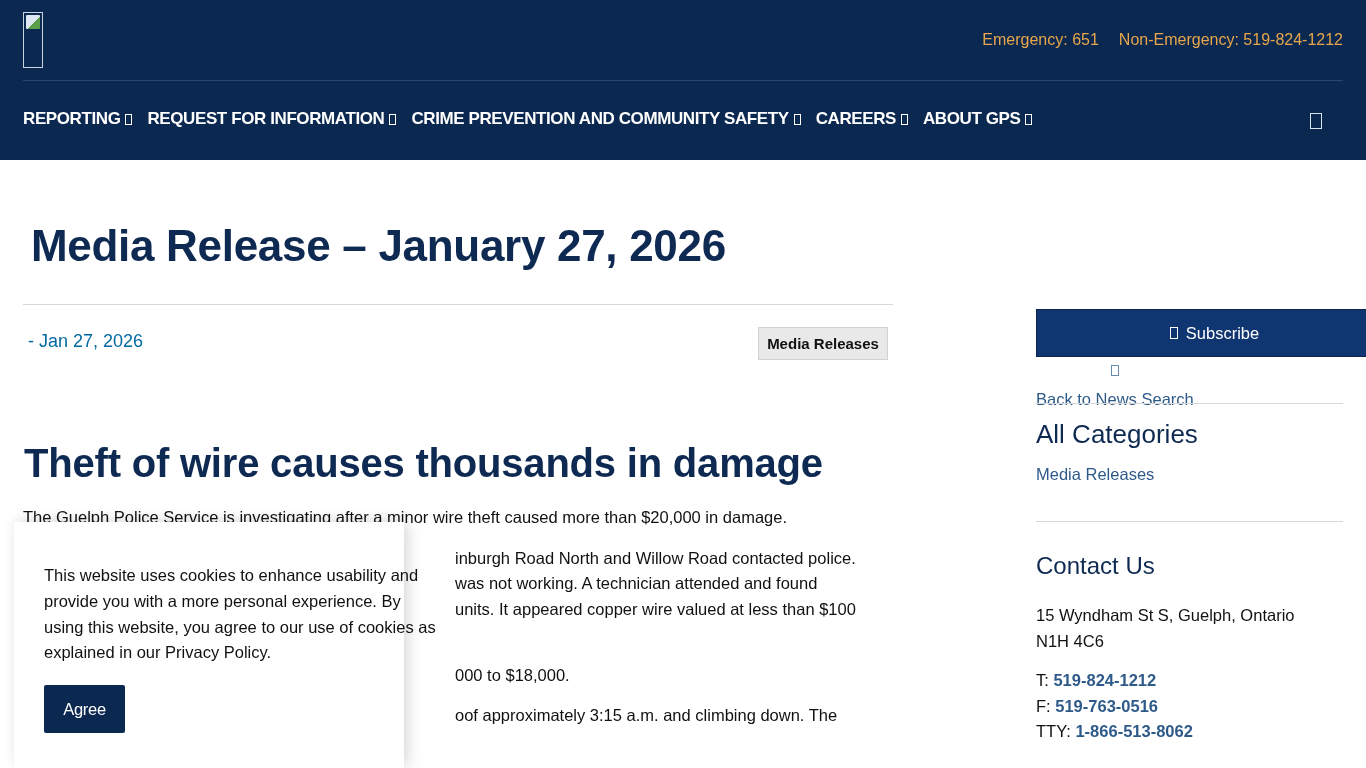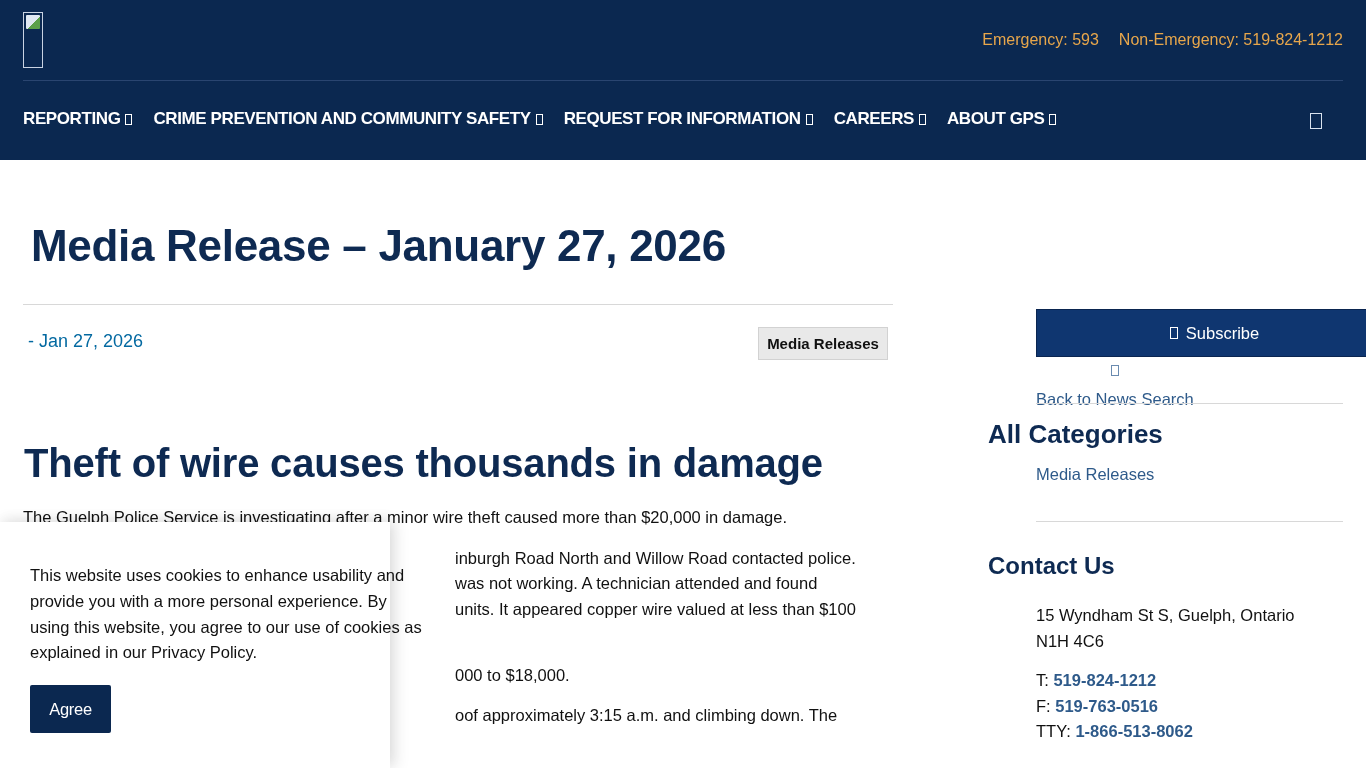--- a/index.html
+++ b/index.html
@@ -5,21 +5,21 @@
     * { box-sizing: border-box; margin: 0; padding: 0; }
     html, body { width: 1366px; height: 768px; overflow: hidden; background: #ffffff; }
     body { font-family: "Liberation Sans", sans-serif; color: #111; position: relative; }
 
     
     .site-header { position: absolute; left: 0; top: 0; width: 1366px; height: 160px; background: #0b2850; }
     .logo-box { position: absolute; left: 23px; top: 12px; width: 20px; height: 56px; border: 1px solid #c9d3e2; }
     .logo-box .broken { position: absolute; left: 2px; top: 2px; width: 14px; height: 14px; background: linear-gradient(135deg, #dfe8f2 55%, #5aa04a 56%); border-radius: 1px; }
     .top-contact { position: absolute; right: 23px; top: 31px; display: flex; gap: 20px; font-size: 16px; color: #e7a64b; }
     .header-divider { position: absolute; left: 23px; right: 23px; top: 80px; height: 1px; background: #2a4570; }
-    .main-nav { position: absolute; left: 23px; top: 109px; display: flex; gap: 21px; align-items: center; }
+    .main-nav { position: absolute; left: 23px; top: 109px; display: flex; gap: 15px; align-items: center; }
     .nav-item { display: flex; align-items: center; gap: 5px; color: #ffffff; font-weight: bold; font-size: 17px; letter-spacing: -0.4px; cursor: pointer; white-space: nowrap; }
     .tofu { display: inline-block; width: 7px; height: 11px; border: 1px solid currentColor; vertical-align: middle; }
     .tofu.lg { width: 12px; height: 16px; border-width: 1.5px; }
     .search-toggle { position: absolute; left: 1310px; top: 111px; color: #d9e2ee; cursor: pointer; }
 
     
     .page-title { position: absolute; left: 23px; top: 221px; font-size: 44px; font-weight: bold; color: #0e2a52; letter-spacing: -0.3px; margin-left: 8px; }
     .title-divider { position: absolute; left: 23px; top: 304px; width: 870px; height: 1px; background: #d8d8d8; }
 
     
@@ -29,55 +29,55 @@
     
     .article-heading { position: absolute; left: 24px; top: 441px; font-size: 40px; font-weight: bold; color: #0e2a52; letter-spacing: -0.2px; }
     .article-body { position: absolute; left: 23px; top: 505px; width: 870px; font-size: 16.5px; line-height: 25.5px; color: #111; }
     .article-body p { margin-bottom: 15px; }
 
     
     .subscribe-btn { position: absolute; left: 1036px; top: 309px; width: 357px; height: 48px; background: #0f3670; border: 1px solid #0a2550; color: #ffffff; font-size: 16.5px; display: flex; align-items: center; justify-content: center; gap: 8px; cursor: pointer; }
     .back-link { position: absolute; left: 1036px; top: 365px; display: flex; align-items: center; gap: 14px; font-size: 16.5px; color: #2e5a8a; cursor: pointer; flex-direction: column; }
     .back-link .tofu { color: #6a8bb0; }
     .side-divider { position: absolute; left: 1036px; width: 307px; height: 1px; background: #d8d8d8; }
-    .side-heading { position: absolute; left: 988px; font-weight: bold; color: #0e2a52; }
+    .side-heading { position: absolute; left: 1036px; font-weight: normal; color: #0e2a52; }
     .cat-link { position: absolute; left: 1036px; top: 465px; font-size: 16.5px; color: #2e5a8a; cursor: pointer; }
     .contact-block { position: absolute; left: 1036px; top: 603px; font-size: 16.5px; line-height: 25.5px; color: #111; }
     .contact-block .org { font-weight: bold; }
     .contact-block .phones { margin-top: 14px; }
     .contact-block a { color: #2e5a8a; font-weight: bold; text-decoration: none; cursor: pointer; }
 
     
-    .cookie-banner { position: absolute; left: 0; top: 522px; width: 390px; height: 246px; background: #ffffff; box-shadow: 6px 0 14px rgba(0,0,0,0.10), 0 -4px 12px rgba(0,0,0,0.06); }
+    .cookie-banner { position: absolute; left: 14px; top: 522px; width: 390px; height: 246px; background: #ffffff; box-shadow: 6px 0 14px rgba(0,0,0,0.10), 0 -4px 12px rgba(0,0,0,0.06); }
     .cookie-text { position: absolute; left: 30px; top: 41px; width: 400px; font-size: 16.5px; line-height: 25.8px; color: #111; }
     .agree-btn { position: absolute; left: 30px; top: 163px; width: 81px; height: 48px; background: #0b2850; color: #fff; font-size: 16.5px; border: none; border-radius: 2px; display: flex; align-items: center; justify-content: center; cursor: pointer; letter-spacing: -0.3px; }
   </style>
 </head>
 <body>
 
 <header class="site-header">
   <div class="logo-box" title="Guelph Police Service logo">
     <span class="broken"></span>
   </div>
   <div class="top-contact">
-    <span>Emergency: 593</span>
+    <span>Emergency: 651</span>
     <span>Non-Emergency: 519-824-1212</span>
   </div>
   <div class="header-divider"></div>
   <nav class="main-nav">
     <div class="nav-item">
       <span>REPORTING</span>
       <span class="tofu"></span>
     </div>
     <div class="nav-item">
-      <span>CRIME PREVENTION AND COMMUNITY SAFETY</span>
+      <span>REQUEST FOR INFORMATION</span>
       <span class="tofu"></span>
     </div>
     <div class="nav-item">
-      <span>REQUEST FOR INFORMATION</span>
+      <span>CRIME PREVENTION AND COMMUNITY SAFETY</span>
       <span class="tofu"></span>
     </div>
     <div class="nav-item">
       <span>CAREERS</span>
       <span class="tofu"></span>
     </div>
     <div class="nav-item">
       <span>ABOUT GPS</span>
       <span class="tofu"></span>
     </div>

